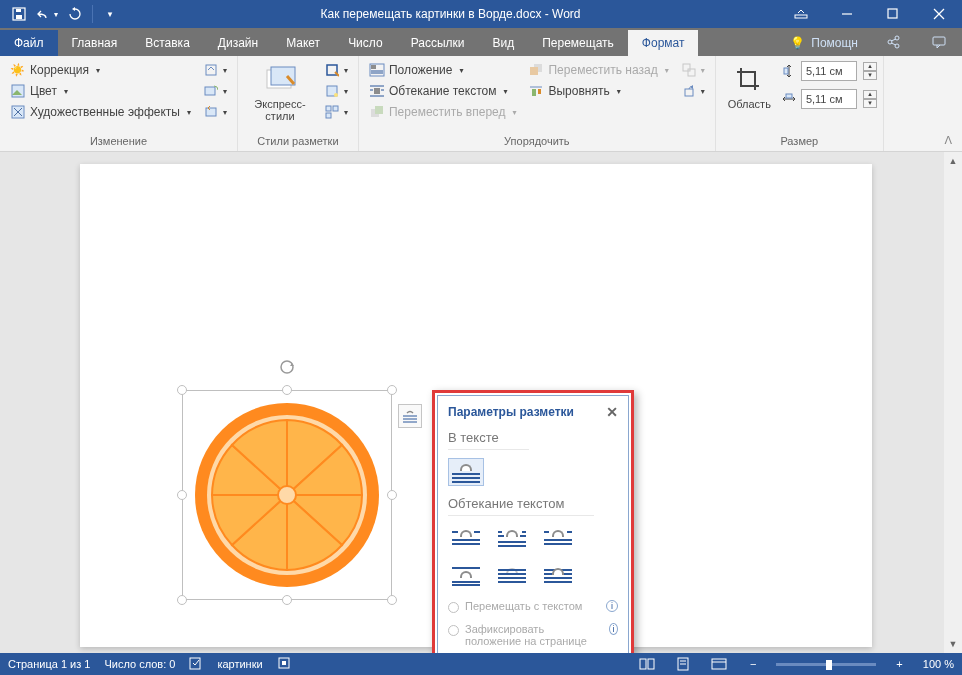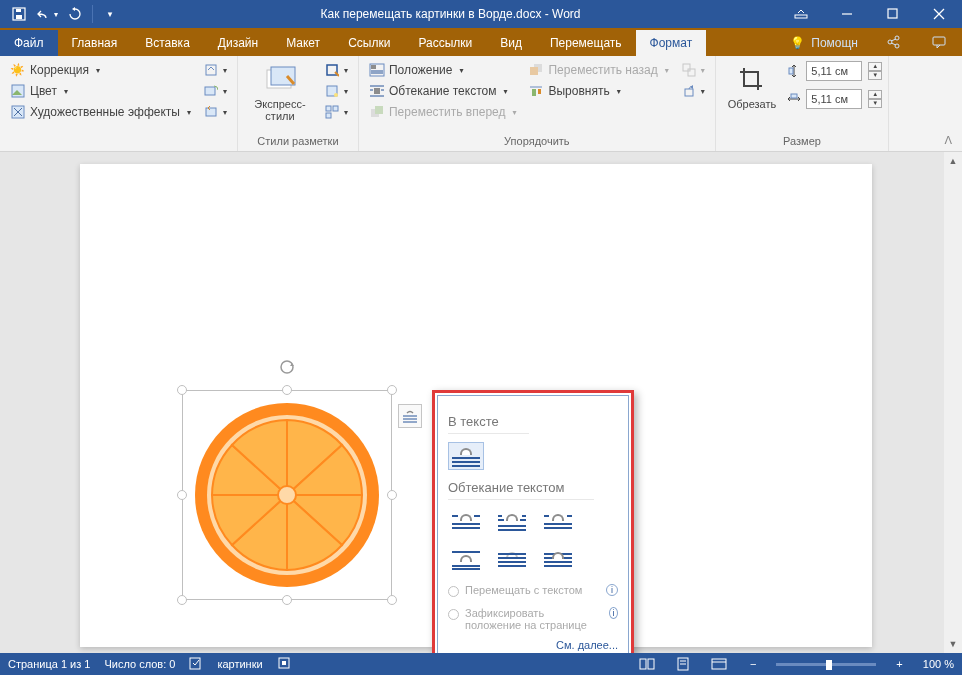--- a/index.html
+++ b/index.html
@@ -8,21 +8,21 @@
 
 .titlebar { height: 28px; background: #2b579a; display: flex; align-items: center; color: #fff; }
 .qat { display: flex; align-items: center; gap: 2px; padding-left: 6px; }
 .qat-btn { width: 26px; height: 24px; display: flex; align-items: center; justify-content: center; cursor: pointer; }
 .qat-sep { width: 1px; height: 18px; background: #4a73b3; margin: 0 2px; }
 .title-text { flex: 1; text-align: center; font-size: 12px; color: #fff; }
 .winbtns { display: flex; }
 .winbtn { width: 46px; height: 28px; display: flex; align-items: center; justify-content: center; cursor: pointer; }
 
 
-.menubar { height: 28px; background: #a16207; display: flex; align-items: flex-end; }
+.menubar { height: 28px; background: #737373; display: flex; align-items: flex-end; }
 .menu-tab { padding: 6px 14px; color: #fff; font-size: 12px; cursor: pointer; }
 .menu-tab.file { background: #2b579a; }
 .menu-tab.active { background: #f3f3f3; color: #2b579a; }
 .spacer { flex: 1; }
 .help-tab { display: flex; align-items: center; gap: 6px; padding: 6px 12px; color: #cfe0f5; font-size: 12px; }
 
 
 .ribbon { height: 96px; background: #f3f3f3; border-bottom: 1px solid #d4d4d4; display: flex; }
 .group { border-right: 1px solid #e1e1e1; padding: 4px 6px 2px; display: flex; flex-direction: column; }
 .group-body { flex: 1; display: flex; align-items: flex-start; gap: 4px; }
@@ -137,21 +137,21 @@
       </div>
   </div>
 </div>
 
 <div class="menubar">
   <div class="menu-tab file">Файл</div>
   <div class="menu-tab">Главная</div>
   <div class="menu-tab">Вставка</div>
   <div class="menu-tab">Дизайн</div>
   <div class="menu-tab">Макет</div>
-  <div class="menu-tab">Ссылки</div>
+  <div class="menu-tab">Число</div>
   <div class="menu-tab">Рассылки</div>
   <div class="menu-tab">Вид</div>
   <div class="menu-tab">Перемещать</div>
   <div class="menu-tab active">Формат</div>
   <div class="spacer"></div>
   <div class="help-tab">
       <span>💡</span>
       <span>Помощн</span>
     </div>
   <div class="winbtn" style="height:28px">
@@ -226,20 +226,21 @@
             <span class="small-icon">
               <svg width="14" height="14">
                 <rect x="2" y="3" width="10" height="8" fill="#d9e7f7" stroke="#6a8bc0"></rect>
                 <path d="M6 1 L4 3 L6 5" fill="none" stroke="#d98b2b"></path>
               </svg>
             </span>
             <span style="font-size:8px">▾</span>
           </div>
       </div>
     </div>
+    <div class="group-title">Изменение</div>
   </div>
 
   <div class="group">
     <div class="group-body">
       <div class="big-btn">
         <div class="big-icon">
             <svg width="34" height="28">
               <rect x="3" y="4" width="24" height="18" fill="#fff" stroke="#c5c5c5"></rect>
               <rect x="7" y="1" width="24" height="18" fill="#d9e7f7" stroke="#6a8bc0"></rect>
               <path d="M23 10 L30 18" stroke="#d98b2b" stroke-width="3"></path>
@@ -369,21 +370,21 @@
   </div>
 
   <div class="group">
     <div class="group-body">
       <div class="big-btn">
         <div class="big-icon">
             <svg width="28" height="28">
               <path d="M6 2 L6 20 L24 20 M2 6 L20 6 L20 24" fill="none" stroke="#444" stroke-width="2"></path>
             </svg>
           </div>
-        <span>Обрезать</span>
+        <span>Область</span>
       </div>
       <div class="col" style="justify-content:center;gap:6px">
         <div class="size-field">
           <span class="small-icon">
               <svg width="14" height="16">
                 <line x1="7" y1="2" x2="7" y2="14" stroke="#444"></line>
                 <path d="M5 4 L7 2 L9 4 M5 12 L7 14 L9 12" fill="none" stroke="#444"></path>
                 <rect x="2" y="5" width="4" height="6" fill="#d9e7f7" stroke="#6a8bc0"></rect>
               </svg>
             </span>
@@ -462,20 +463,24 @@
           <path d="M6 4 Q9 1 12 4" fill="none" stroke="#888" stroke-width="1.5"></path>
           <line x1="2" y1="7" x2="16" y2="7" stroke="#2b579a"></line>
           <line x1="2" y1="10" x2="16" y2="10" stroke="#2b579a"></line>
           <line x1="2" y1="13" x2="16" y2="13" stroke="#2b579a"></line>
         </svg>
     </div>
   </div>
 
   <div class="popup">
     <div class="popup-inner">
+      <div class="popup-title">
+        <span>Параметры разметки</span>
+        <span class="popup-close">✕</span>
+      </div>
       <div class="popup-section">
         <span class="section-label">В тексте</span>
         <div class="opts">
           <div class="opt selected">
             <div class="wrap-ico">
                 <div class="arc"></div>
                 <div class="line" style="top:11px"></div>
                 <div class="line" style="top:15px"></div>
                 <div class="line" style="top:19px"></div>
               </div>

